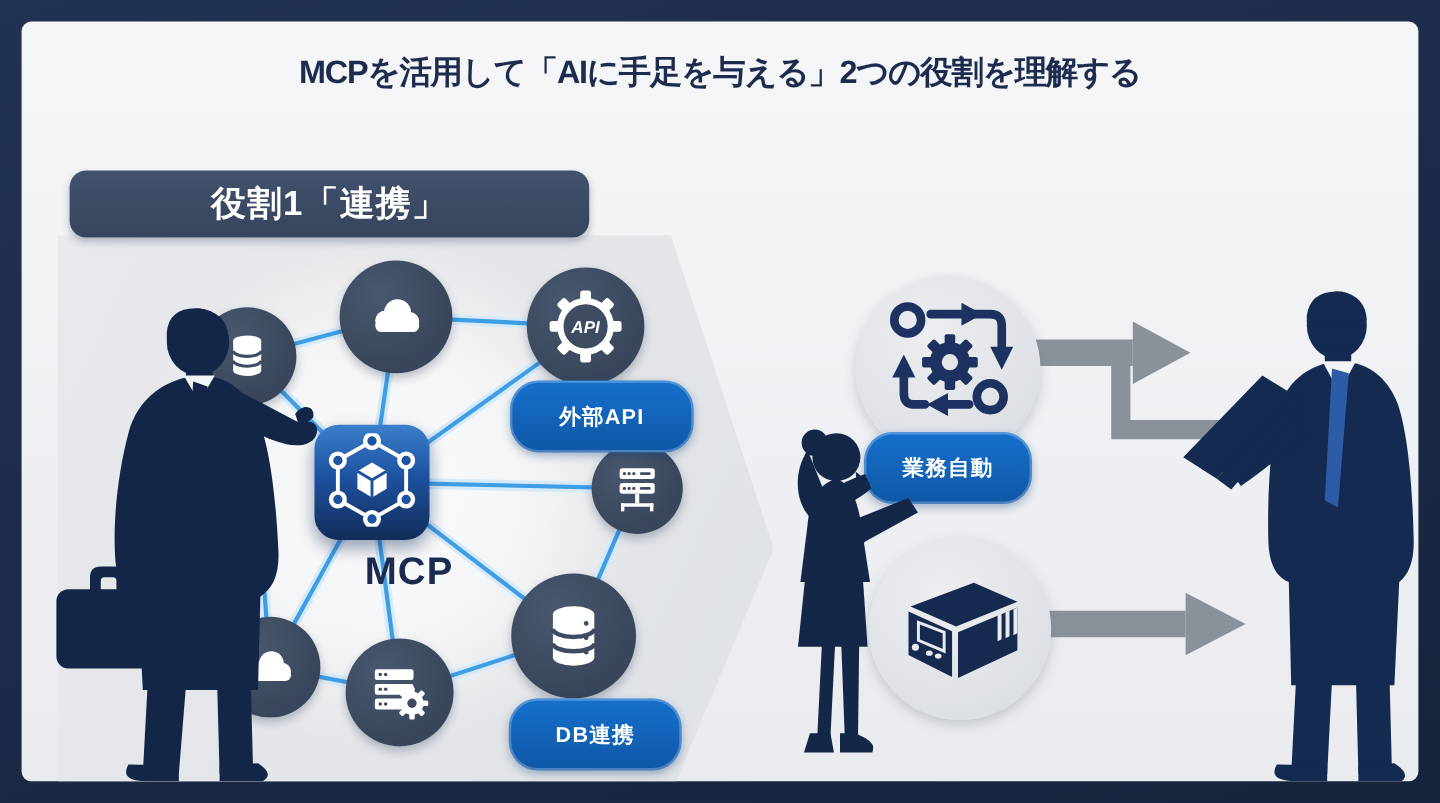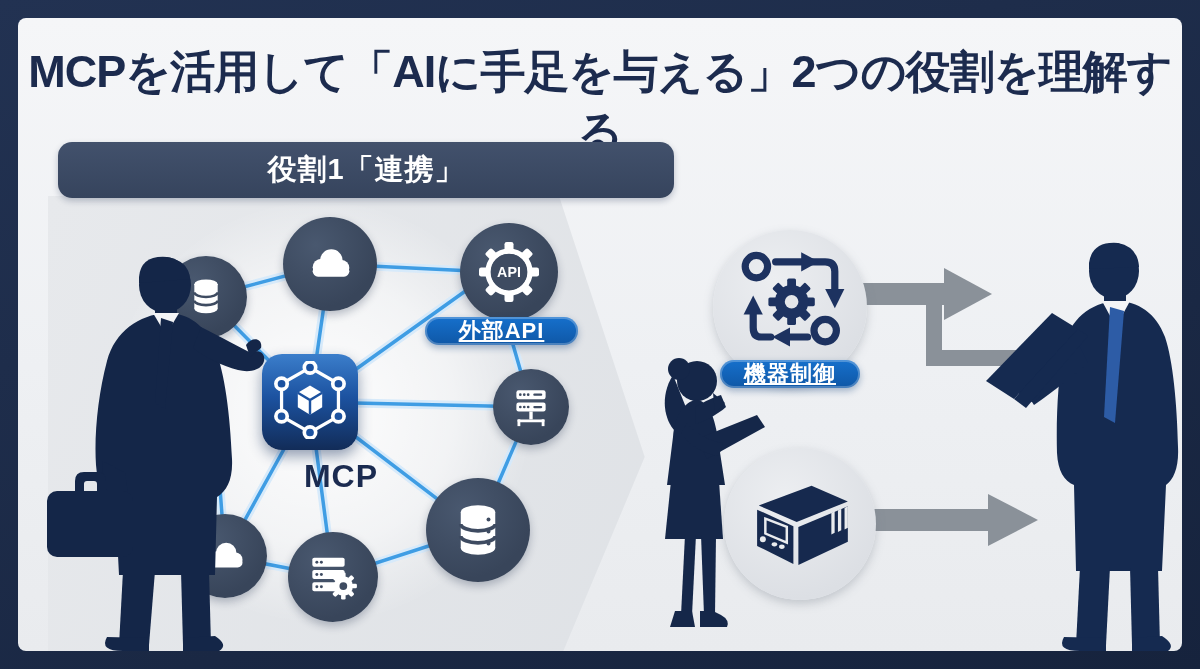--- a/index.html
+++ b/index.html
@@ -19,24 +19,24 @@
     position:absolute;left:30px;top:178px;width:612px;height:458px;
     background:linear-gradient(115deg,#e7e9ec,#dfe2e6);
     clip-path:polygon(0 0,83.5% 0,97.5% 57%,84% 100%,0 100%);
   }
   .net-glow{
     position:absolute;left:92px;top:184px;width:420px;height:420px;border-radius:50%;
     background:radial-gradient(circle,rgba(255,255,255,.95) 0%,rgba(255,255,255,.55) 45%,rgba(255,255,255,0) 72%);
   }
   .title{
     position:absolute;left:0;top:24px;width:1164px;text-align:center;
-    font-size:45px;font-weight:800;color:#1c2b4e;letter-spacing:-1px;
+    font-size:27px;font-weight:800;color:#1c2b4e;letter-spacing:-1px;
   }
   .sec-header{
-    position:absolute;top:124px;width:616px;height:56px;border-radius:14px;
+    position:absolute;top:124px;width:433px;height:56px;border-radius:14px;
     display:flex;align-items:center;justify-content:center;
     color:#fff;font-size:29px;font-weight:700;letter-spacing:1px;
     box-shadow:0 3px 6px rgba(20,35,70,.25);
   }
   .sec-header.left{left:40px;background:linear-gradient(180deg,#42516c,#36445d);}
   .sec-header.right{left:620px;background:linear-gradient(180deg,#868e98,#788089);}
   svg.overlay{position:absolute;left:0;top:0;}
   .node{
     position:absolute;border-radius:50%;
     background:radial-gradient(circle at 35% 30%,#49586f,#38455a 70%);
@@ -48,26 +48,25 @@
     position:absolute;left:244px;top:336px;width:96px;height:96px;border-radius:20px;
     background:linear-gradient(180deg,#3b7ecb 0%,#1c52a0 45%,#122c58 100%);
     box-shadow:0 6px 14px rgba(18,44,88,.45);
     display:flex;align-items:center;justify-content:center;
   }
   .hub-label{
     position:absolute;left:224px;top:440px;width:136px;text-align:right;
     font-size:32px;font-weight:800;color:#1b2b50;letter-spacing:1px;
   }
   .pill{
-    position:absolute;height:28px;border-radius:24px;
+    position:absolute;height:60px;border-radius:24px;
     background:linear-gradient(180deg,#1670cc,#0f57a6);
-    color:#fff;font-size:22px;font-weight:700;letter-spacing:1px;
+    color:#fff;font-size:18px;font-weight:700;letter-spacing:1px;
     display:flex;align-items:center;justify-content:center;
     box-shadow:0 3px 7px rgba(15,60,120,.35), inset 0 0 0 2px rgba(255,255,255,.25);
-    text-decoration:underline;
   }
   .soft-circle{
     position:absolute;border-radius:50%;
     background:radial-gradient(circle at 40% 32%,#eceef1,#dcdfe4 75%);
     box-shadow:0 4px 10px rgba(120,128,140,.35);
     display:flex;align-items:center;justify-content:center;
   }
   .sil{position:absolute;}
 </style>
 </head>
@@ -121,21 +120,21 @@
         <g fill="#fff">
             <circle cx="35" cy="53" r="13"></circle>
             <circle cx="50" cy="43" r="17"></circle>
             <circle cx="65" cy="54" r="12"></circle>
             <rect x="22" y="51" width="55" height="16" rx="8"></rect>
           </g>
       </svg>
     </span>
   </div>
 
-  <div class="node" style="left:442px;top:205px;width:98px;height:98px;">
+  <div class="node" style="left:421px;top:205px;width:98px;height:98px;font-style:italic;">
     <span>
       <svg width="72" height="72" viewBox="0 0 96 96">
         <g fill="#fff">
           <g transform="translate(48,48)">
             <rect x="-6" y="-40" width="12" height="13" rx="3"></rect>
             <rect x="-6" y="-40" width="12" height="13" rx="3" transform="rotate(45)"></rect>
             <rect x="-6" y="-40" width="12" height="13" rx="3" transform="rotate(90)"></rect>
             <rect x="-6" y="-40" width="12" height="13" rx="3" transform="rotate(135)"></rect>
             <rect x="-6" y="-40" width="12" height="13" rx="3" transform="rotate(180)"></rect>
             <rect x="-6" y="-40" width="12" height="13" rx="3" transform="rotate(225)"></rect>
@@ -253,20 +252,21 @@
             <circle cx="13" cy="28" r="7"></circle>
         </g>
         <path d="M48 30 L63 39 V57 L48 66 L33 57 V39 Z" fill="#fff"></path>
         <path d="M33 39 L48 48 L63 39 M48 48 V66" stroke="#1c52a0" stroke-width="3" fill="none"></path>
       </svg>
     </span>
   </div>
   <div class="hub-label">MCP</div>
 
   <div class="pill" style="left:407px;top:299px;width:153px;">外部API</div>
+  <div class="pill" style="left:406px;top:564px;width:144px;">DB連携</div>
 
   <div class="soft-circle" style="left:695px;top:212px;width:154px;height:154px;">
     <span>
       <svg width="128" height="128" viewBox="0 0 160 160">
         <g stroke="#1d3260" stroke-width="9" fill="none" stroke-linecap="round">
           <circle cx="38" cy="32" r="14"></circle>
           <circle cx="124" cy="112" r="14"></circle>
           <path d="M62 26 H94"></path>
           <path d="M108 26 H124 Q136 26 136 38 V62"></path>
           <path d="M102 120 H78"></path>
@@ -286,21 +286,21 @@
             <rect x="-5.5" y="-29" width="11" height="11" rx="2" transform="rotate(225)"></rect>
             <rect x="-5.5" y="-29" width="11" height="11" rx="2" transform="rotate(270)"></rect>
             <rect x="-5.5" y="-29" width="11" height="11" rx="2" transform="rotate(315)"></rect>
             <circle r="21"></circle>
           </g>
         </g>
         <circle cx="82" cy="76" r="8.5" fill="#e4e6ea"></circle>
       </svg>
     </span>
   </div>
-  <div class="pill" style="left:702px;top:342px;width:140px;">機器制御</div>
+  <div class="pill" style="left:702px;top:342px;width:140px;">業務自動</div>
 
   <div class="soft-circle" style="left:706px;top:430px;width:152px;height:152px;">
     <span>
       <svg width="132" height="132" viewBox="0 0 160 160">
         <g fill="#16294e">
           <polygon points="30,60 94,36 138,55 76,80"></polygon>
           <polygon points="28,65 72,85 72,131 28,109"></polygon>
           <polygon points="78,86 138,61 138,104 78,132"></polygon>
         </g>
         <g fill="none" stroke="#e9ebee" stroke-width="3">

